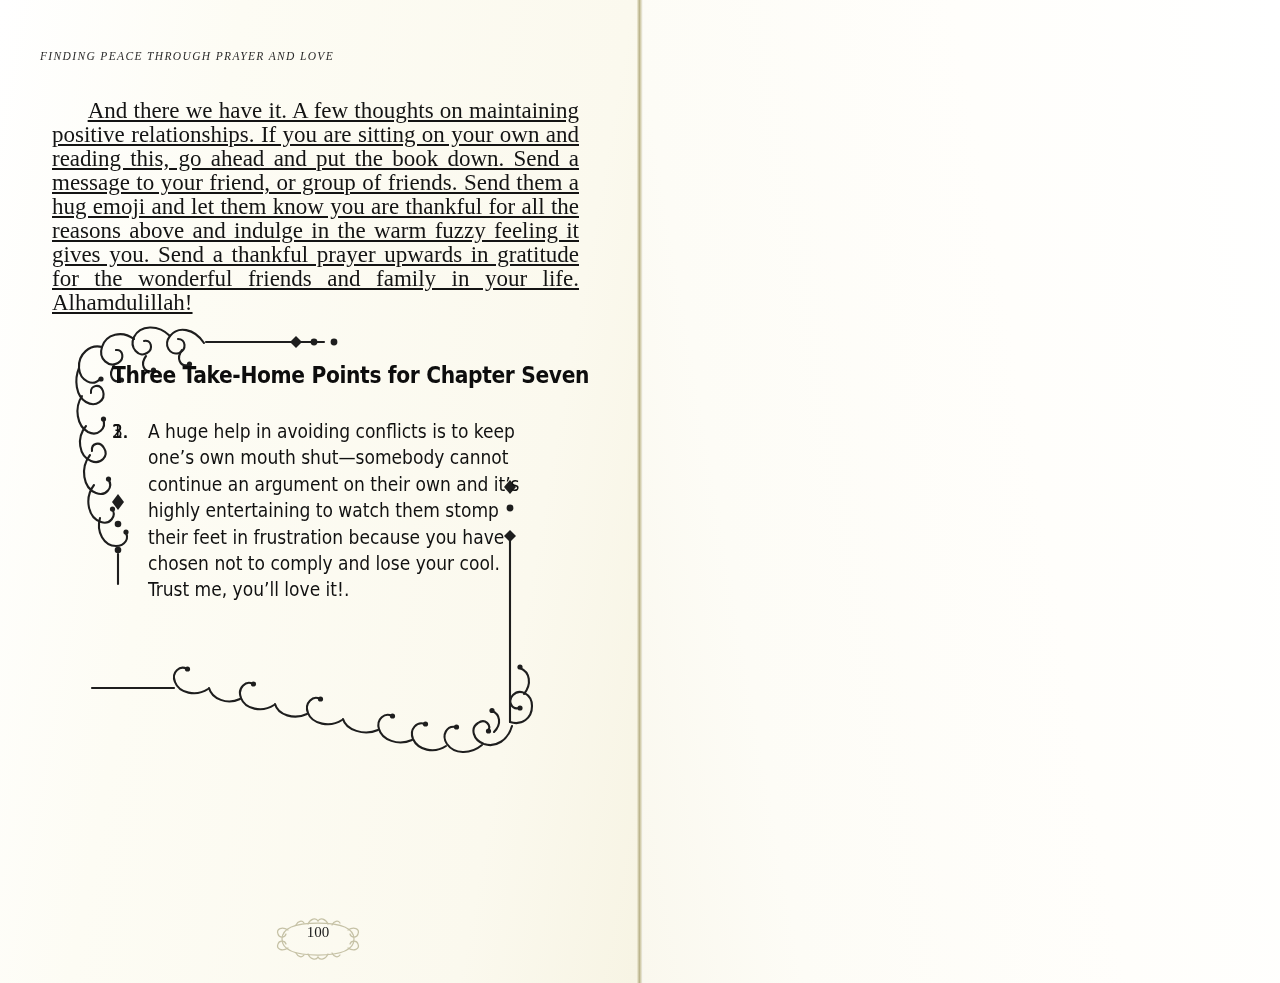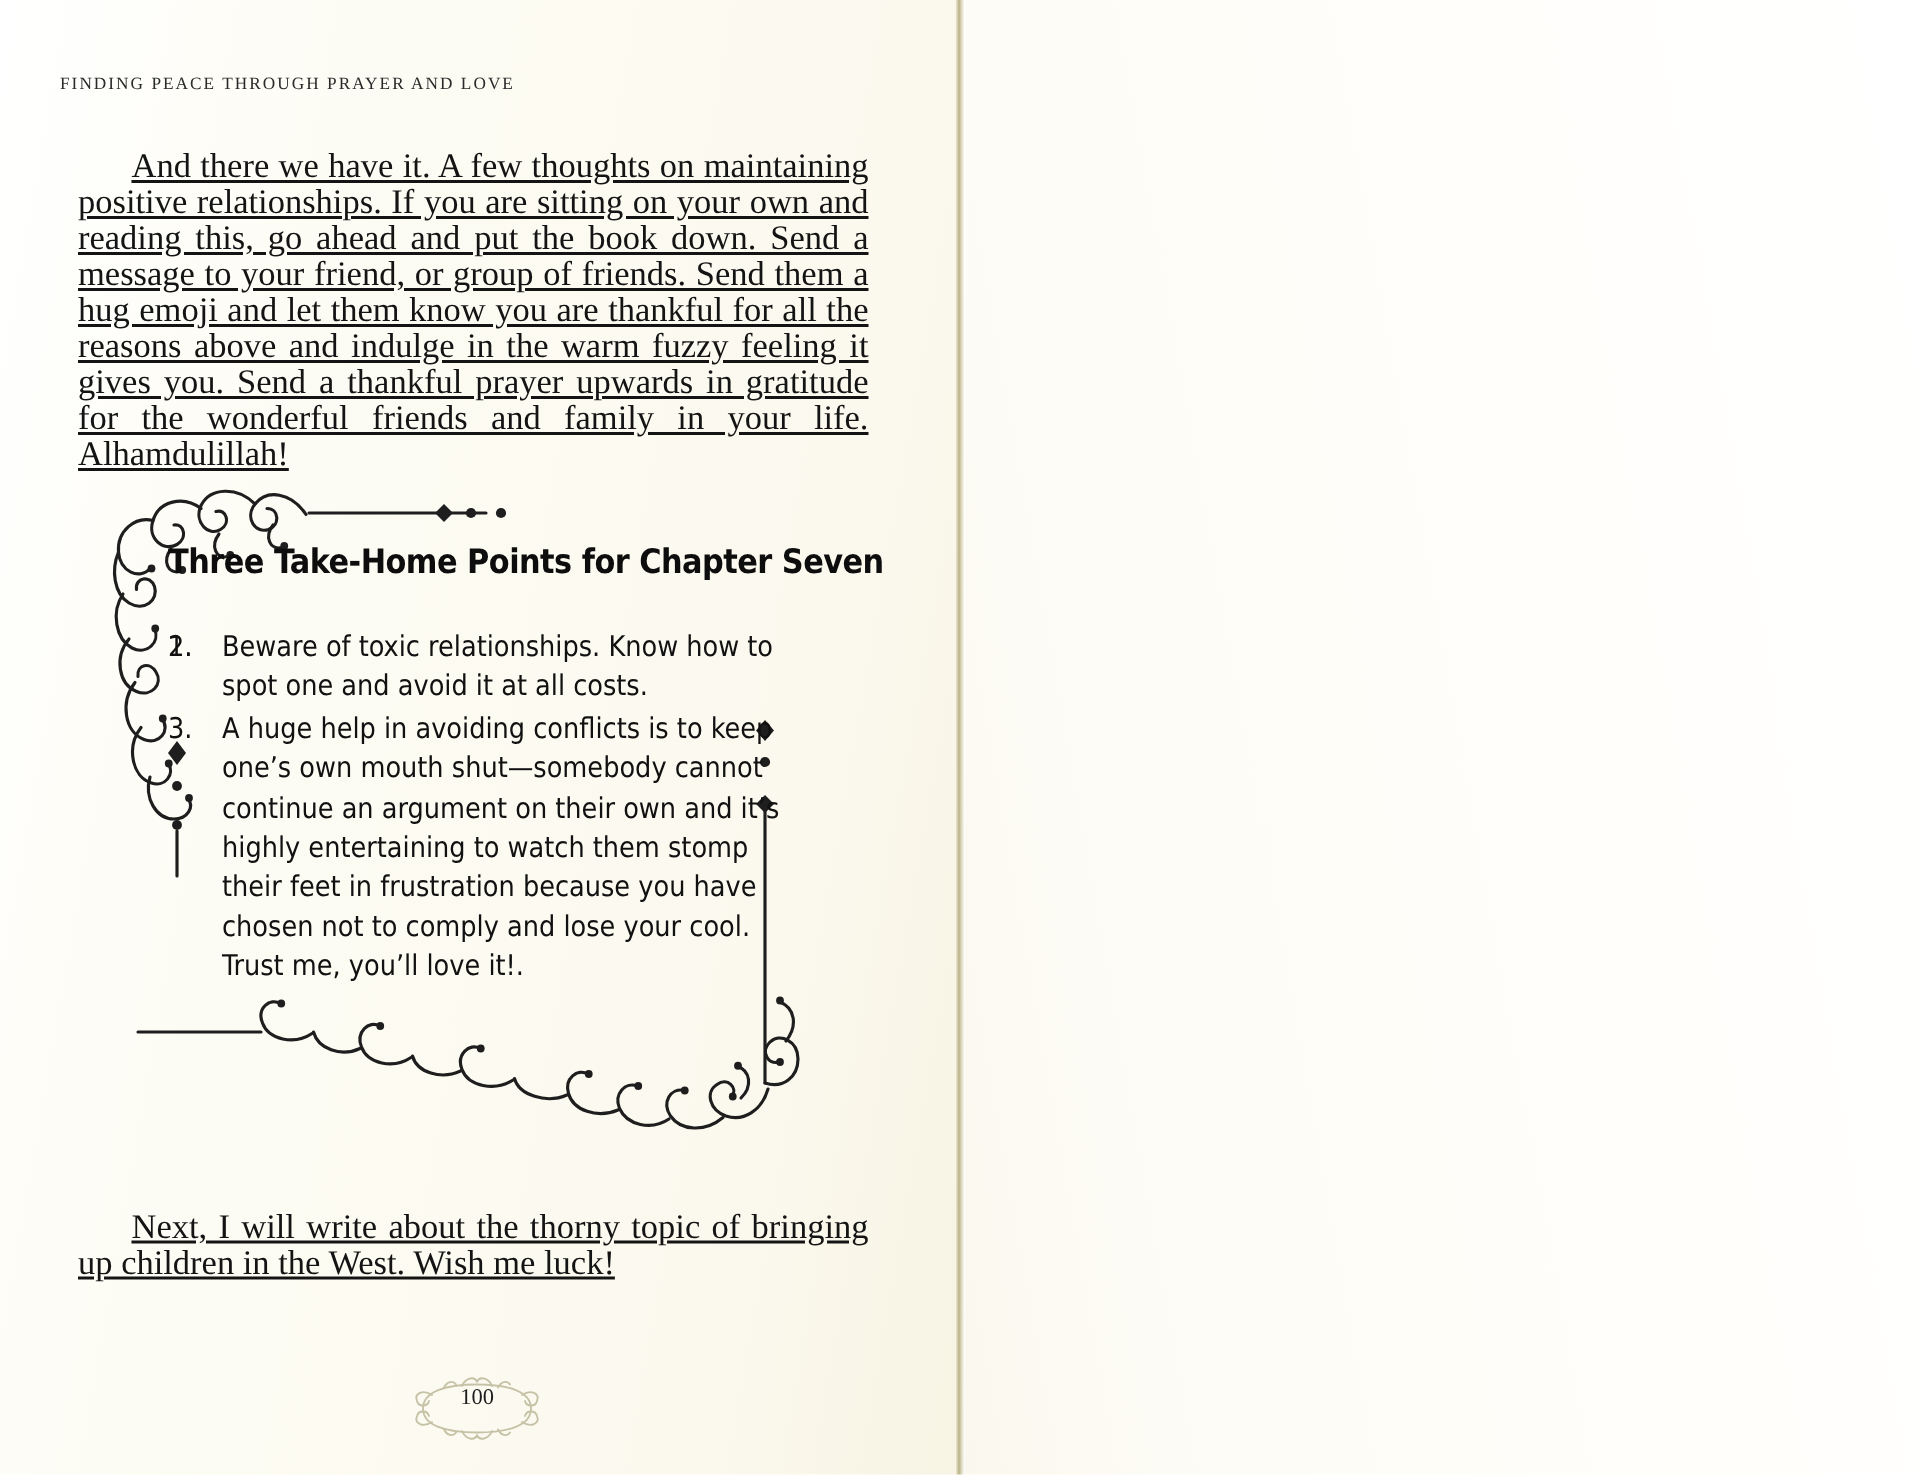--- a/index.html
+++ b/index.html
@@ -20,20 +20,21 @@
   .page-right{width:637px;background:linear-gradient(260deg,#ffffff 0%,#fffefb 40%,#fdfcf6 80%,#faf8ee 100%);}
 
   
   .running-head{
     position:absolute;left:40px;top:50px;
     font-size:11.5px;letter-spacing:1.35px;
     font-variant:small-caps;
     text-transform:uppercase;
     color:#2a2a2a;
     white-space:nowrap;
+    font-style:italic;
   }
 
   
   .body-col{
     position:absolute;
     font-size:23px;
     line-height:24px;
     text-align:justify;
     color:#141414;
     -webkit-hyphens:none;hyphens:none;text-decoration:underline;
@@ -193,33 +194,29 @@
       </svg>
 
       <div class="points-inner">
         <div class="points-title">Three Take-Home Points for Chapter Seven</div>
         <ol class="points-list">
           <li>
             <span class="num">1.</span>
           </li>
           <li>
             <span class="num">2.</span>
-            <span>Beware of toxic relationships. Know how to spot one and avoid it at all costs.</span>
           </li>
           <li>
             <span class="num">3.</span>
             <span>A huge help in avoiding conflicts is to keep one’s own mouth shut—somebody cannot continue an argument on their own and it’s highly entertaining to watch them stomp their feet in frustration because you have chosen not to comply and lose your cool. Trust me, you’ll love it!.</span>
           </li>
         </ol>
       </div>
     </div>
 
-    <div class="body-col left-bottom">
-      <p>Next, I will write about the thorny topic of bringing up children in the West. Wish me luck!</p>
-    </div>
 
     <div class="folio left">
       <svg viewBox="0 0 132 46">
         <g fill="none" stroke="#c6c2a6" stroke-width="1.25" stroke-linecap="round">
           <path d="M30,23 C30,12 44,7 66,7 C88,7 102,12 102,23 C102,34 88,39 66,39 C44,39 30,34 30,23 Z"></path>
           <path d="M36,14 C30,10 24,13 26,18 C27,22 33,22 34,18"></path>
           <path d="M96,14 C102,10 108,13 106,18 C105,22 99,22 98,18"></path>
           <path d="M36,32 C30,36 24,33 26,28 C27,24 33,24 34,28"></path>
           <path d="M96,32 C102,36 108,33 106,28 C105,24 99,24 98,28"></path>
           <path d="M56,8 C58,3 64,1 66,5 C68,1 74,3 76,8"></path>

